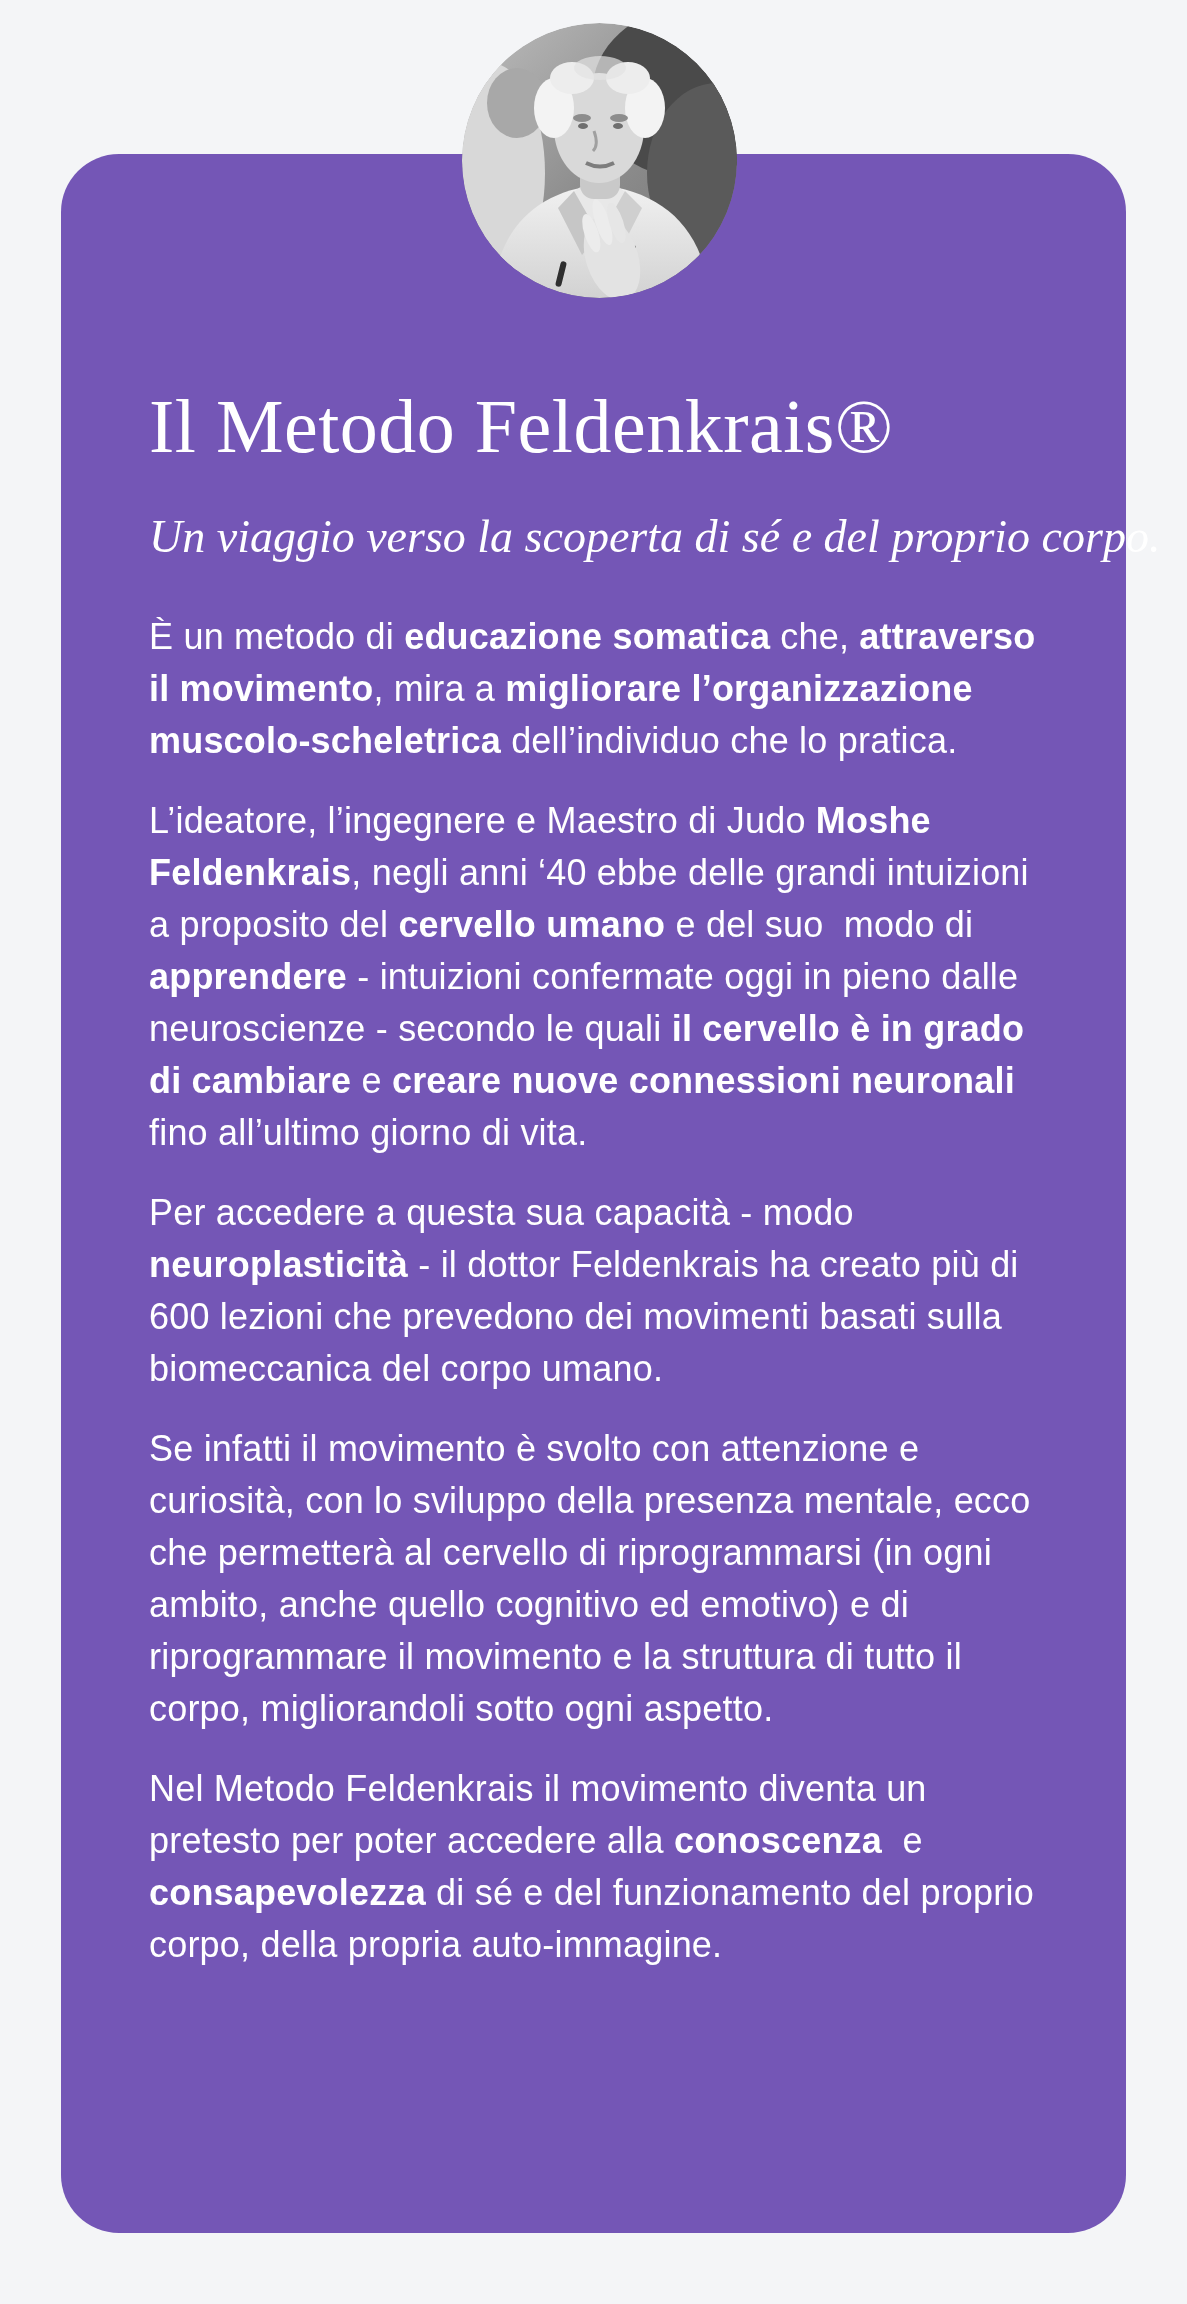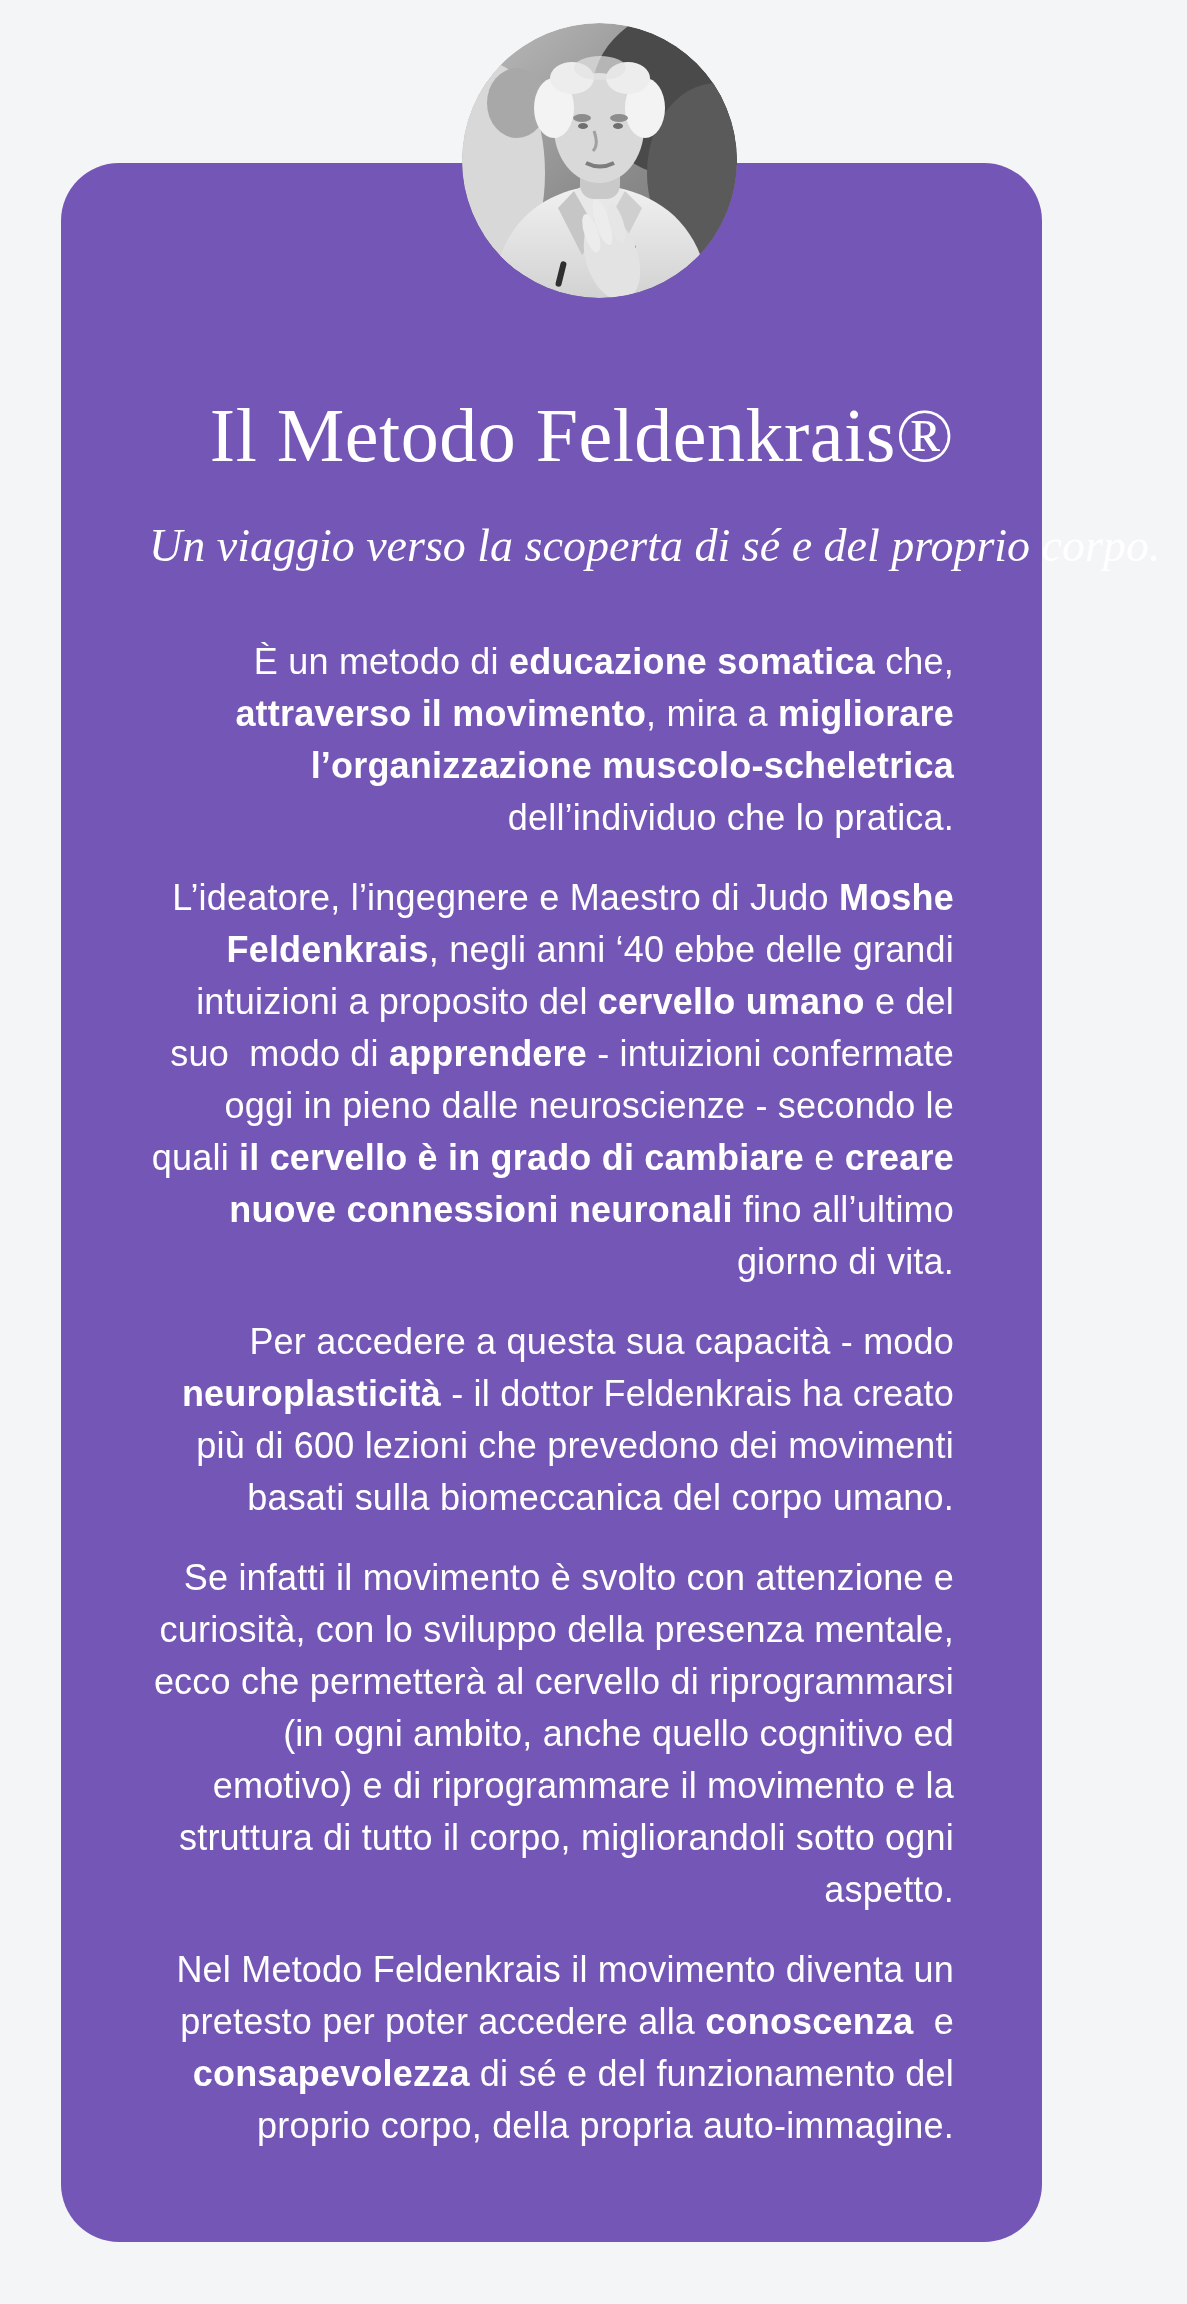--- a/index.html
+++ b/index.html
@@ -13,28 +13,27 @@
     font-family: "Liberation Sans", sans-serif;
     overflow: hidden;
   }
   .page {
     position: absolute;
     inset: 0;
   }
   .card {
     position: absolute;
     left: 61px;
-    top: 163px;
-    width: 981px;
+    top: 154px;
+    width: 1065px;
     height: 2079px;
     border-radius: 58px;
     box-sizing: border-box;
     padding: 0 88px;
     color: #ffffff;
-    text-align: right;
   }
   .photo-wrap {
     position: absolute;
     left: 462px;
     top: 23px;
     width: 275px;
     height: 275px;
     border-radius: 50%;
     overflow: hidden;
     z-index: 5;
@@ -52,21 +51,21 @@
   p.subtitle {
     margin: 38px 0 0 0;
     font-family: "Liberation Serif", serif;
     font-style: italic;
     font-weight: 400;
     font-size: 46px;
     line-height: 1.3;
     white-space: nowrap;
   }
   .article {
-    margin-top: 60px;
+    margin-top: 44px;
   }
   .article p.body-para {
     margin: 0 0 28px 0;
     font-size: 36px;
     line-height: 52px;
     letter-spacing: 0.2px;
     white-space: pre-wrap;
   }
   .article p.body-para span.b {
     font-weight: 700;

